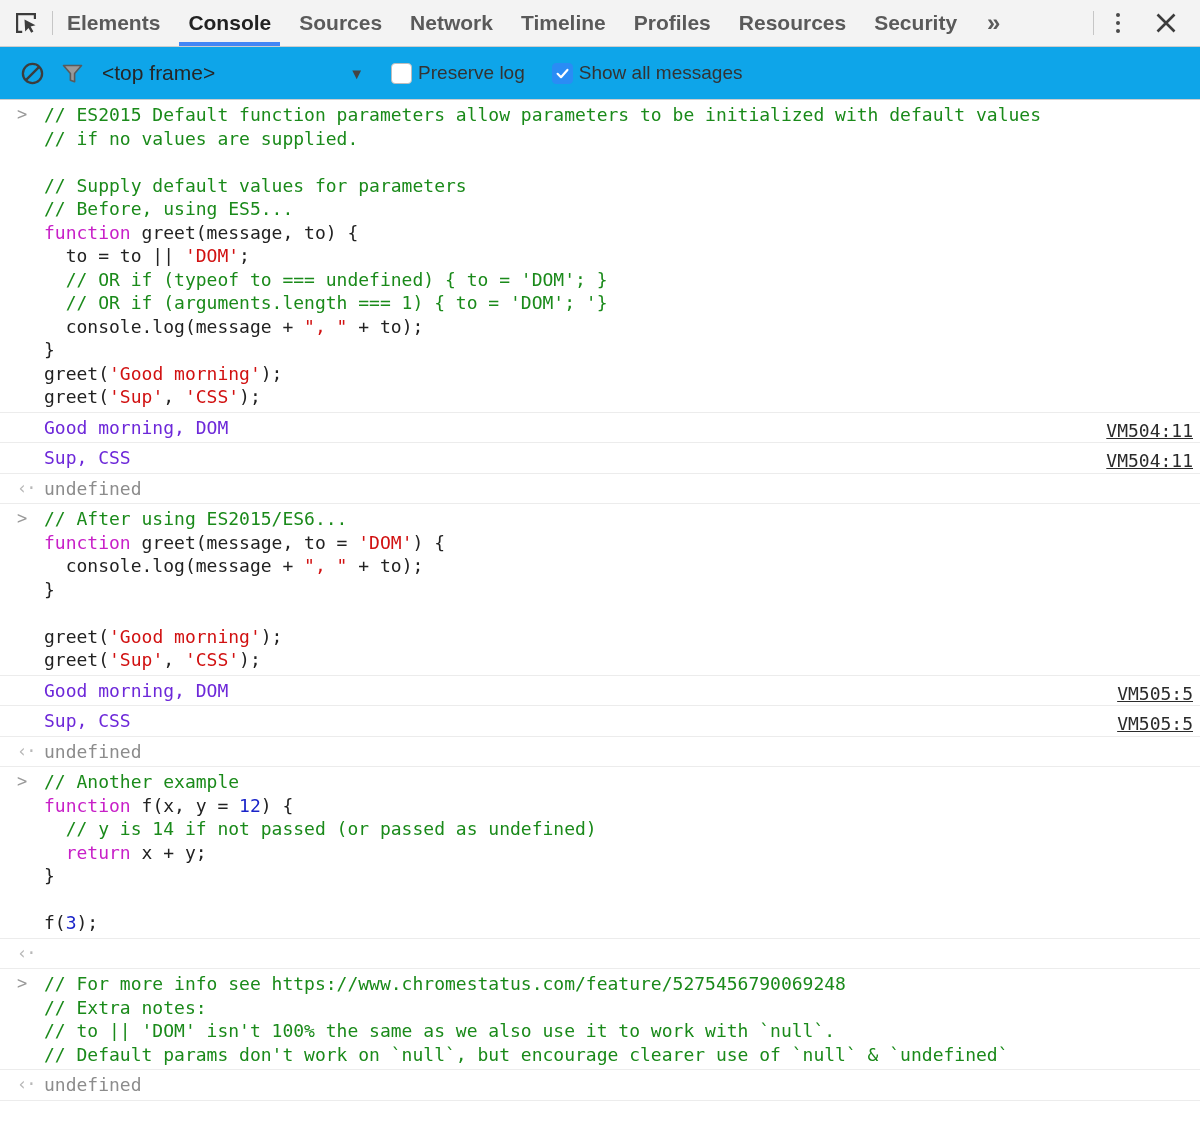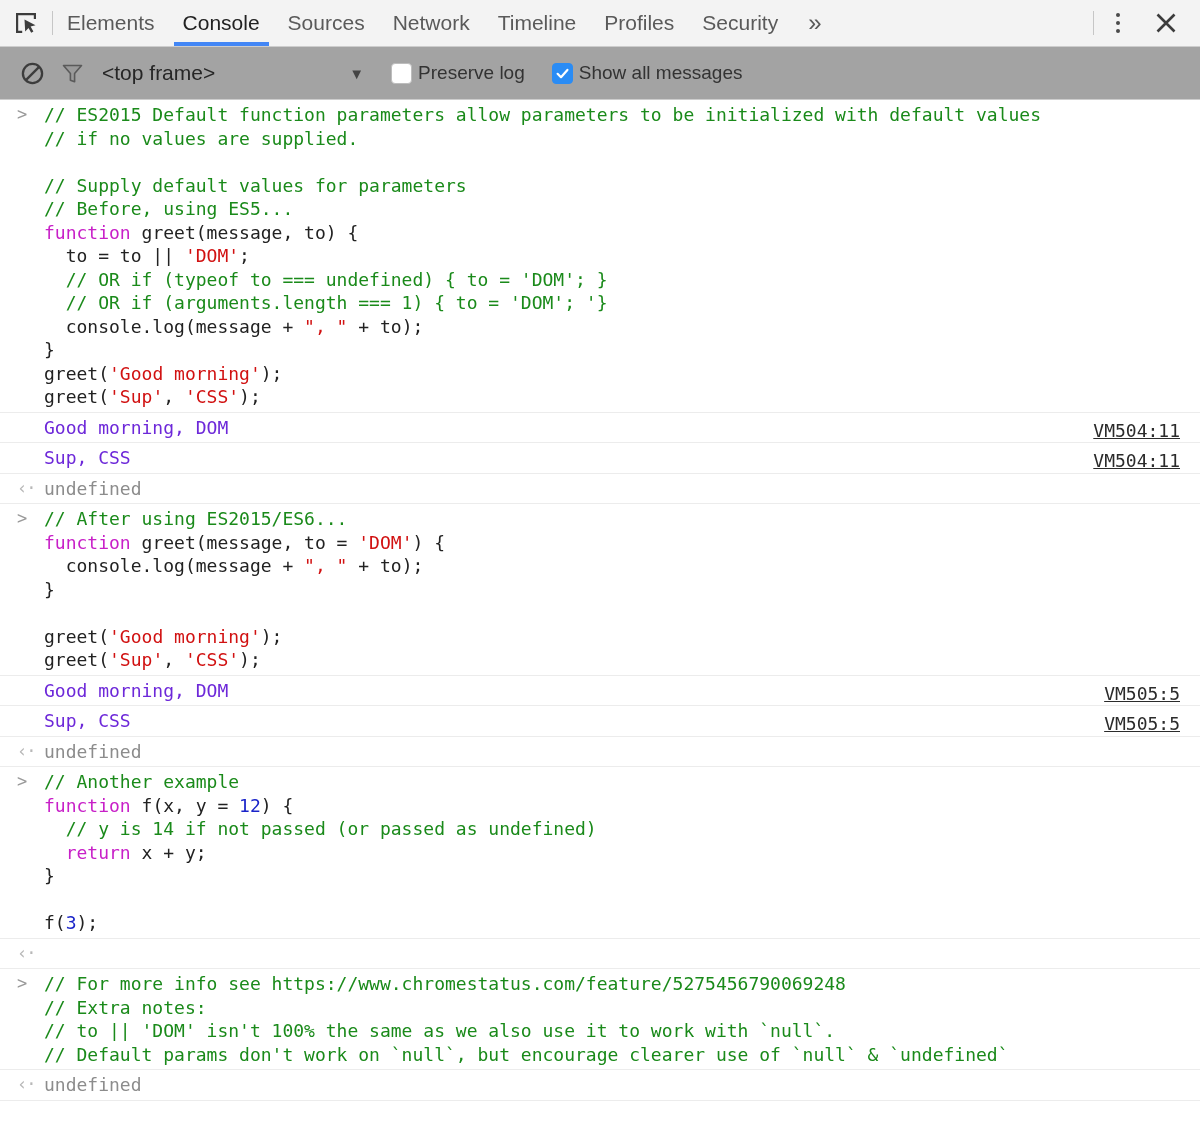--- a/index.html
+++ b/index.html
@@ -37,20 +37,21 @@
     width: 1px;
     height: 24px;
     background: #c6c6c6;
     flex: none;
   }
   .tabs {
     display: flex;
     align-items: flex-end;
     height: 46px;
     flex: none;
+    font-weight: bold;
   }
   .tab {
     display: flex;
     align-items: center;
     padding: 0 14px;
     font-size: 21px;
     color: #5a5a5a;
     white-space: nowrap;
     position: relative;
     height: 46px;
@@ -101,21 +102,21 @@
     display: flex;
     align-items: center;
     justify-content: center;
   }
 
   
   .console-toolbar {
     display: flex;
     align-items: center;
     height: 53px;
-    background: #a3a3a3;
+    background: #0ea5e9;
     border-bottom: 1px solid #cdcdcd;
     box-sizing: border-box;
     padding-left: 12px;
   }
   .tool-icon {
     width: 40px;
     height: 40px;
     display: flex;
     align-items: center;
     justify-content: center;
@@ -199,21 +200,21 @@
     color: #222222;
     padding-right: 10px;
     overflow: hidden;
   }
   .msg.input .msg-body { color: #1a1a1a; }
   .msg.result .msg-body { color: #8c8c8c; }
   .msg.result-num .msg-body { color: #1a24c9; }
   .msg.output .msg-body { color: #6d28d9; }
   .vm-link {
     position: absolute;
-    right: 20px;
+    right: 7px;
     top: 6px;
     font-family: "DejaVu Sans Mono", monospace;
     font-size: 18px;
     color: #2b2b2b;
     text-decoration: underline;
     white-space: nowrap;
   }
 
   
   .t-com { color: #1a8a1a; }
@@ -233,20 +234,21 @@
     </svg>
   </div>
   <div class="tabbar-sep"></div>
   <div class="tabs">
     <div class="tab">Elements</div>
     <div class="tab active">Console</div>
     <div class="tab">Sources</div>
     <div class="tab">Network</div>
     <div class="tab">Timeline</div>
     <div class="tab">Profiles</div>
+    <div class="tab">Resources</div>
     <div class="tab">Security</div>
     <div class="tab overflow">»</div>
   </div>
   <div class="tabbar-right">
     <div class="tabbar-sep"></div>
     <div class="kebab-btn">
       <span class="kebab-dot"></span>
       <span class="kebab-dot"></span>
       <span class="kebab-dot"></span>
     </div>

